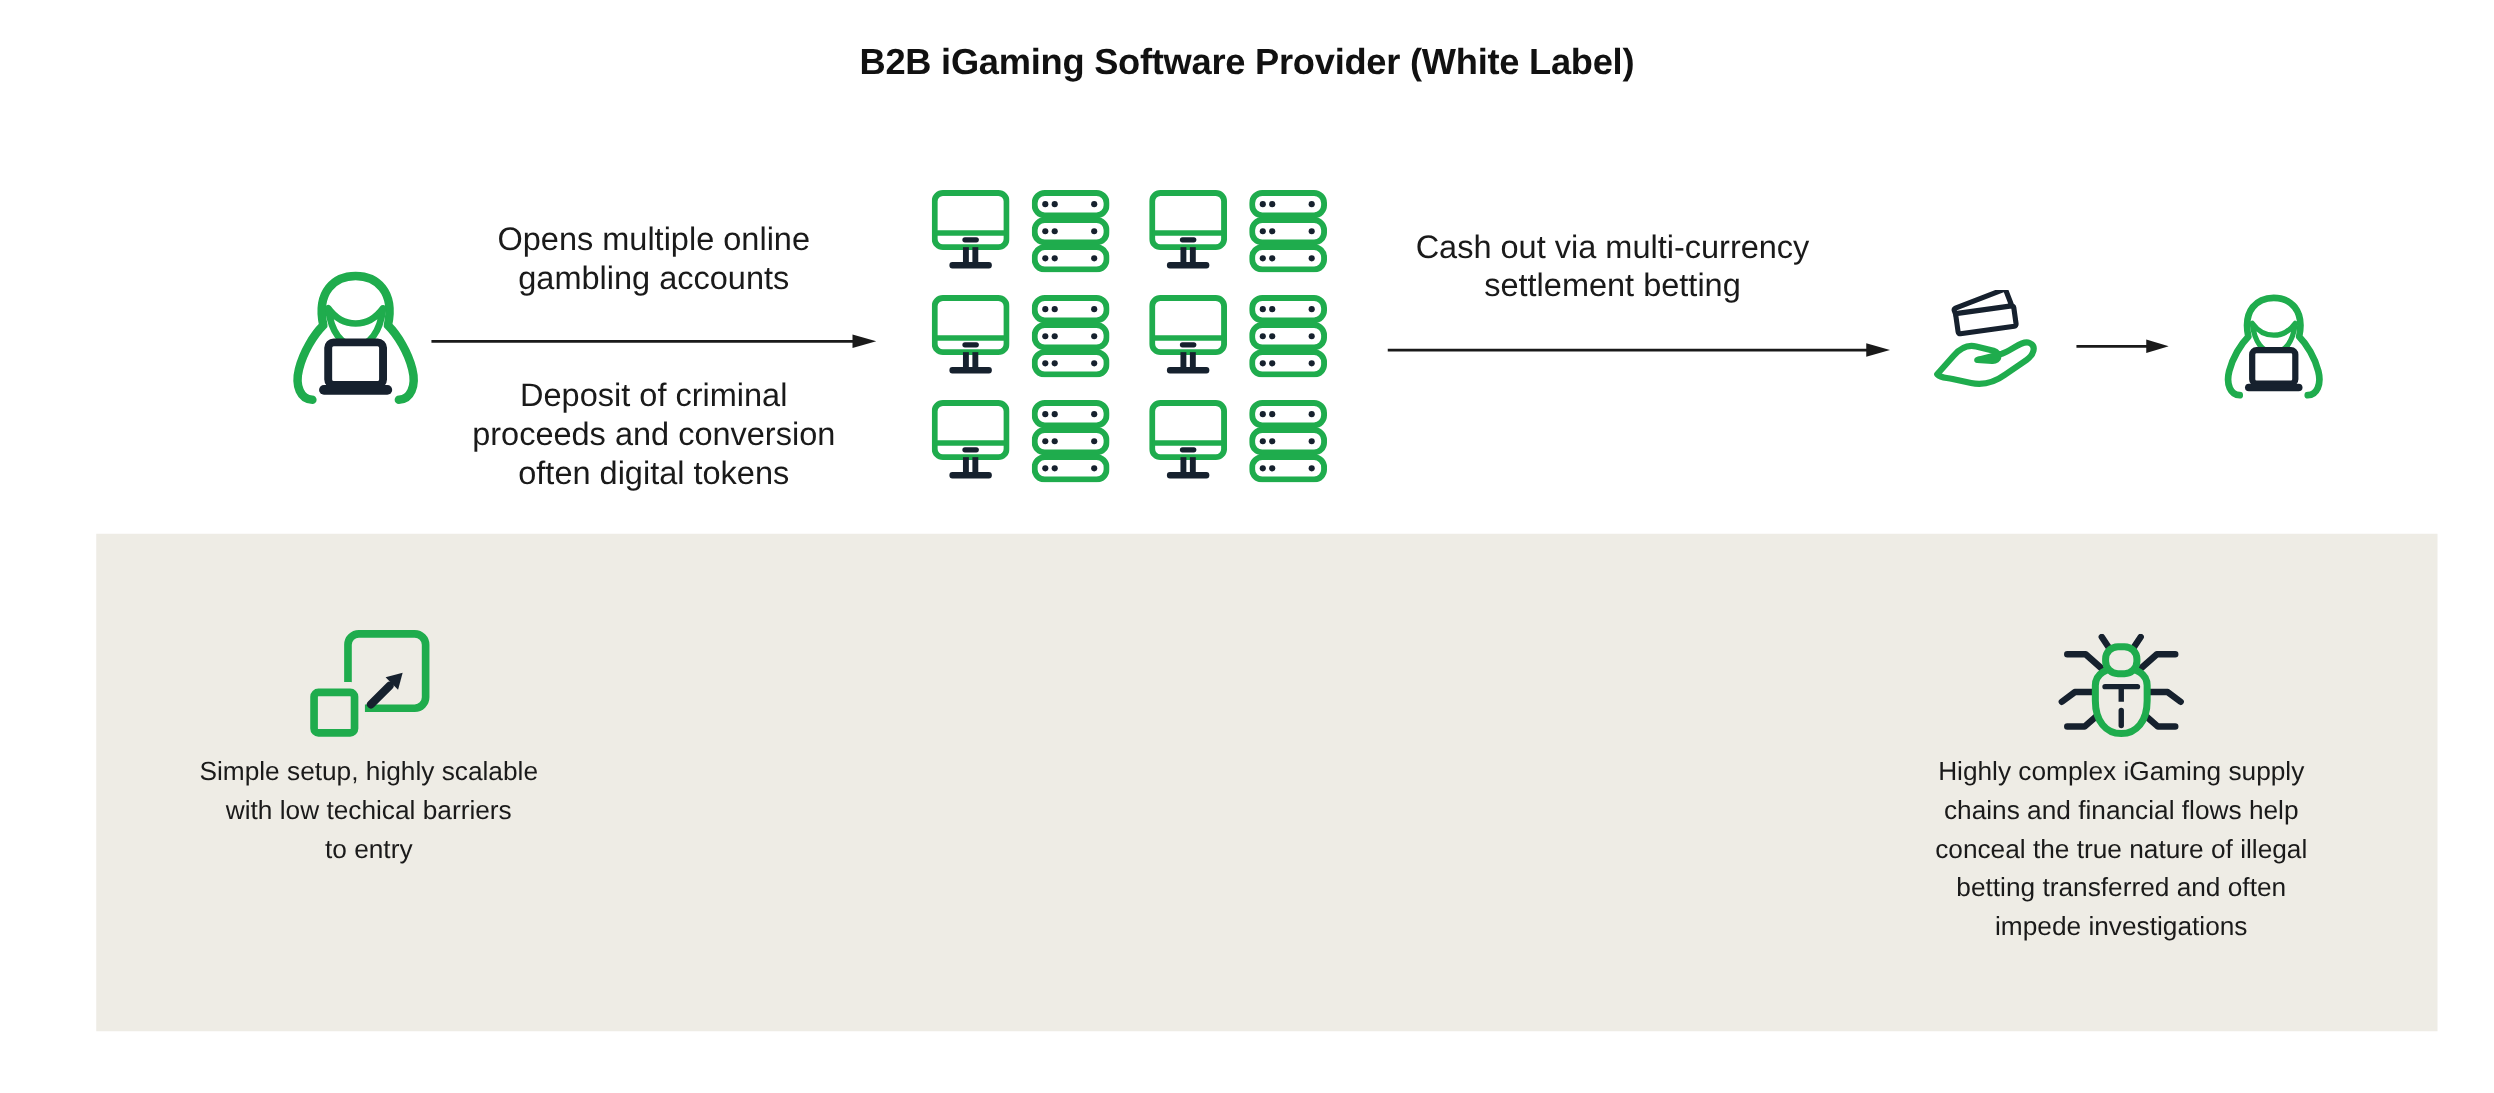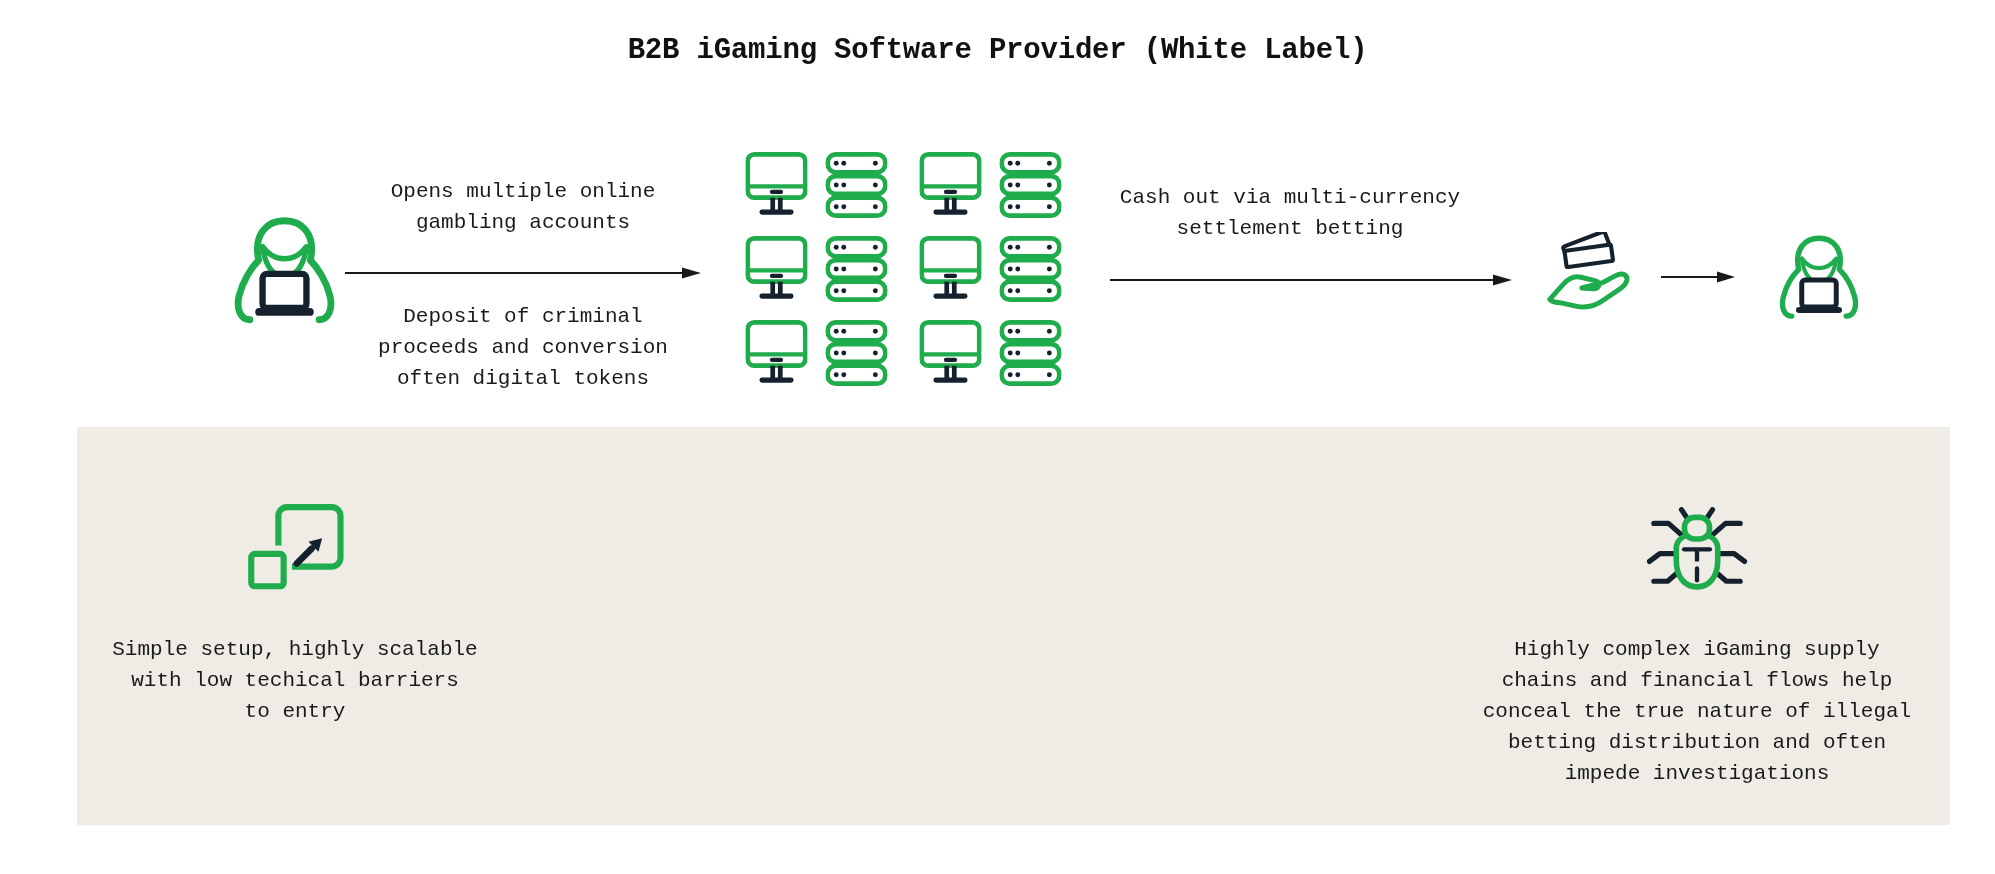--- a/index.html
+++ b/index.html
@@ -5,49 +5,49 @@
 <style>
   :root{
     --green:#1FAC4D;
     --navy:#16212E;
     --text:#1A1A1A;
     --panel-bg:#EEECE5;
   }
   html,body{margin:0;padding:0;background:#ffffff;}
   .canvas{
     position:relative;width:1995px;height:874px;background:#fff;overflow:hidden;
-    font-family:Liberation Mono, monospace;color:var(--text);
+    font-family:Liberation Sans, sans-serif;color:var(--text);
   }
   .title{
     position:absolute;left:0;top:34px;width:100%;margin:0;
     text-align:center;font-size:29px;font-weight:bold;color:#111;
     letter-spacing:-0.2px;
   }
   .label{
-    position:absolute;text-align:center;font-size:21px;line-height:31px;
+    position:absolute;text-align:center;font-size:26px;line-height:31px;
     color:var(--text);white-space:pre-line;
   }
   .icon{position:absolute;display:block;}
   .arrow{position:absolute;display:block;}
   .arrow line{stroke:#1A1A1A;stroke-width:2.2;}
   .arrow polygon{fill:#1A1A1A;}
   .grid{position:absolute;left:745px;top:152px;}
   .grid-row{display:flex;margin-bottom:18px;}
   .cell{width:63px;height:66px;display:block;}
   .cell:nth-child(2){margin-left:17px;}
   .cell:nth-child(3){margin-left:31px;}
   .cell:nth-child(4){margin-left:17px;}
   .panel{
     position:absolute;left:77px;top:427px;width:1873px;height:398px;
     background:var(--panel-bg);
   }
   .card{position:absolute;top:55px;display:flex;flex-direction:column;align-items:center;}
   .card-icon{height:120px;display:flex;align-items:flex-end;justify-content:center;}
   .card-text{
-    margin-top:32px;text-align:center;font-size:21px;line-height:31px;
+    text-align:center;font-size:21px;line-height:31px;
     color:var(--text);white-space:pre-line;
   }
   .defs{position:absolute;width:0;height:0;overflow:hidden;}
 </style>
 </head>
 <body>
 
 <svg class="defs" xmlns="http://www.w3.org/2000/svg" aria-hidden="true">
   <symbol id="sym-hacker-green" viewBox="0 0 120 112">
     <path style="stroke:var(--green);fill:none" stroke-width="7" stroke-linecap="round" stroke-linejoin="round" d="M24.5,107 C15,107 10,96 13.5,82 C17,68 25.5,54 33.5,46 C27.5,18 43,5.5 60,5.5 C77,5.5 92.5,18 86.5,46 C94.5,54 103,68 106.5,82 C110,96 105,107 95.5,107"></path>
@@ -234,18 +234,18 @@
 
     <div class="card" style="left:1385px;width:470px">
       <div class="card-icon">
         <svg width="104" height="95" viewBox="0 0 120 110">
             <use href="#sym-bug"></use>
           </svg>
       </div>
       <div class="card-text">Highly complex iGaming supply
 chains and financial flows help
 conceal the true nature of illegal
-betting distribution and often
+betting transferred and often
 impede investigations</div>
     </div>
 
   </div>
 </div>
 
 </body></html>

